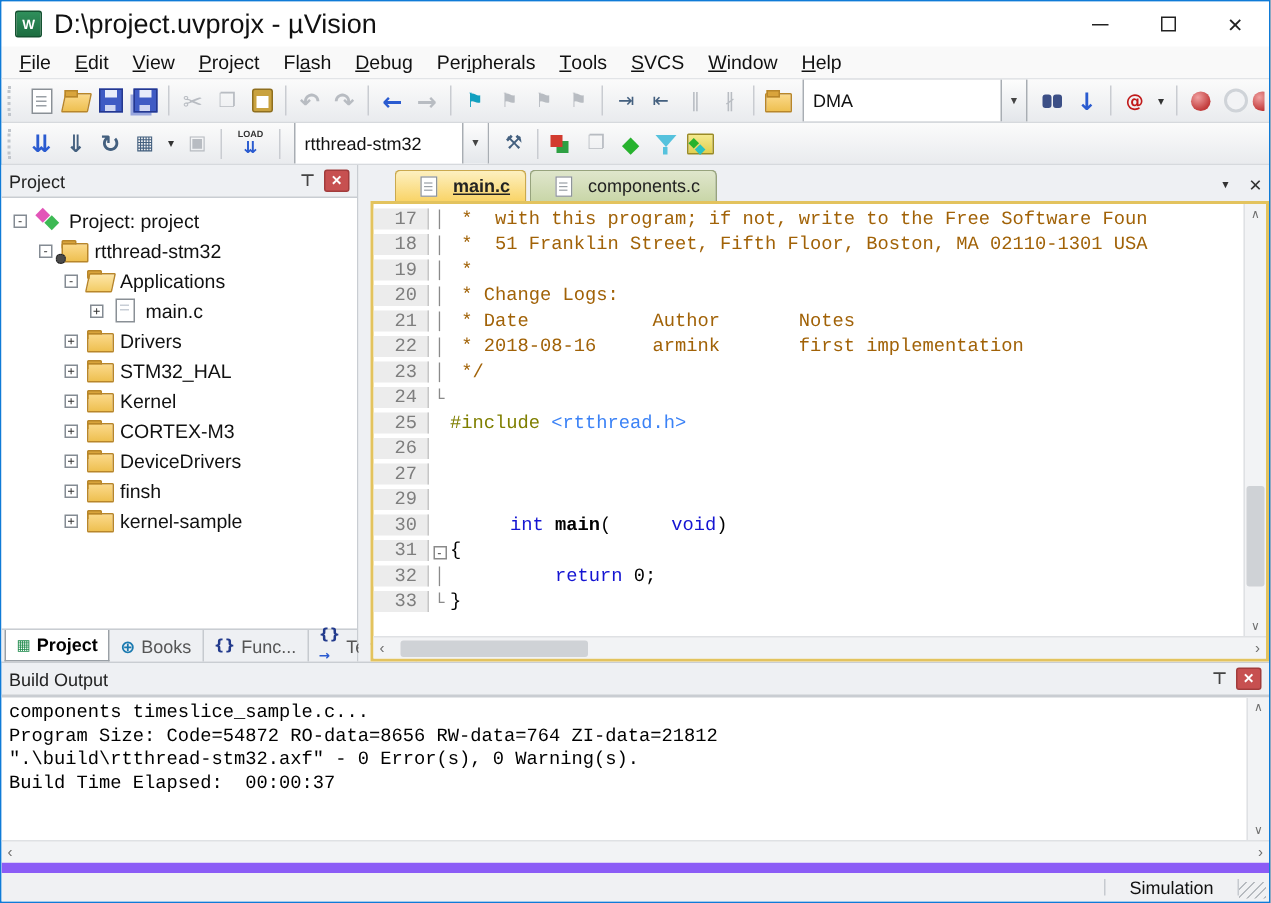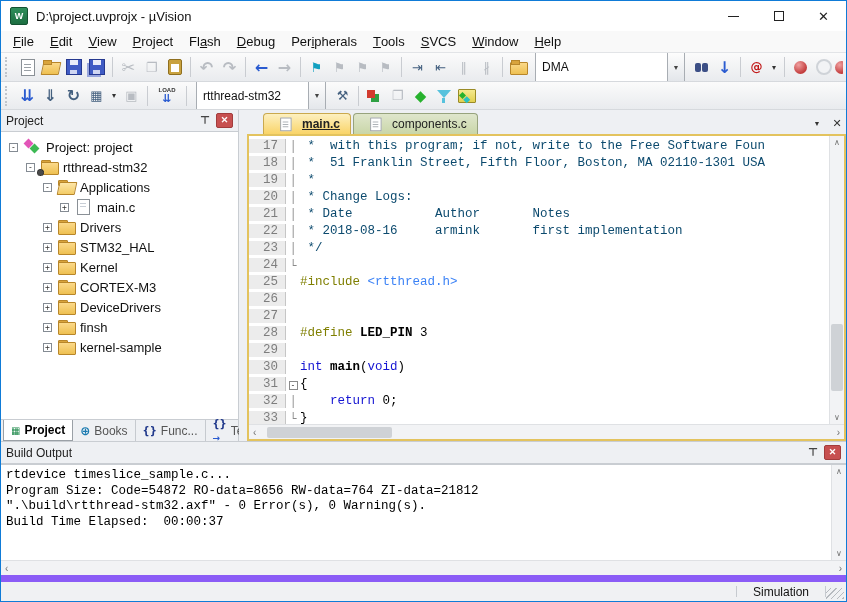--- a/index.html
+++ b/index.html
@@ -2,21 +2,21 @@
 <html><head>
 <meta charset="utf-8">
 <style>
   * { box-sizing: border-box; margin: 0; padding: 0; }
   body { font-family: "Liberation Sans", sans-serif; background:#555; }
   .win { width:847px; height:602px; background:#fff; border:1px solid #0f7bd7; display:flex; flex-direction:column; overflow:hidden; }
 
   
   .titlebar { height:30px; background:#fff; display:flex; align-items:center; flex:none; }
   .applogo { width:18px; height:18px; margin:0 8px 0 9px; background:linear-gradient(#2f8f5b,#1d6e41); border:1px solid #145231; border-radius:2px; color:#fff; font:bold 9px/16px "Liberation Sans",sans-serif; text-align:center; }
-  .apptitle { font-size:13px; color:#111; }
+  .apptitle { font-size:18px; color:#111; }
   .wctrls { margin-left:auto; display:flex; height:100%; }
   .wbtn { width:45px; height:100%; display:flex; align-items:center; justify-content:center; color:#222; }
   .wmin::before { content:""; width:11px; height:1px; background:#222; }
   .wmax i { display:block; width:10px; height:10px; border:1px solid #222; }
   .wclose::before { content:"✕"; font-size:13px; }
 
   
   .menubar { height:22px; background:#f9f9f9; border-bottom:1px solid #e2e4e7; display:flex; align-items:center; padding-left:4px; flex:none; }
   .mitem { padding:0 8px; font-size:13px; color:#111; height:100%; display:flex; align-items:center; }
   .mitem .mn { text-decoration:underline; }
@@ -112,24 +112,24 @@
   .etb-dd { font-size:7px; }
   .etb-x { font-size:11px; }
 
   .codeframe { flex:1; border:2px solid #e3c35e; background:#fff; display:flex; flex-direction:column; position:relative; min-height:0; }
   .code-lines { flex:1; overflow:hidden; padding-right:15px; }
   .cl { display:flex; height:17px; line-height:17px; font:12.5px "Liberation Mono",monospace;align-items:flex-end; }
   .ln { width:37px; background:#ececec; color:#7e7e7e; text-align:right; padding-right:7px; border-right:1px solid #c6c6c6; flex:none; }
   .fold { width:14px; color:#8a8a8a; text-align:center; flex:none; font-size:11px; font-family:"DejaVu Sans Mono",monospace; }
   .foldbox { display:inline-block; width:9px; height:9px; border:1px solid #8a8a8a; background:#fff; font:8px/7px "DejaVu Sans Mono",monospace; color:#333; margin-top:4px; }
   .ct { white-space:pre; color:#000; }
-  .tk-c { color:#0c4a6e;margin-top:12px; }
+  .tk-c { color:#a16207;margin-top:12px; }
   .tk-p { color:#7f7f00; }
   .tk-s { color:#3b82f6; }
-  .tk-k { color:#1414d2; }
+  .tk-k { color:#1414d2;margin-left:40px; }
   .tk-f, .tk-d { font-weight:bold; }
 
   .vscroll { position:absolute; right:0; top:0; bottom:15px; width:15px; background:#f2f3f5; border-left:1px solid #dfe1e4; display:flex; flex-direction:column; align-items:center; justify-content:space-between; font-size:8px; color:#707070; padding:2px 0; }
   .vthumb { position:absolute; right:1px; width:12px; background:#cfd2d6; border-radius:2px; }
   .hscroll { height:15px; flex:none; background:#f2f3f5; border-top:1px solid #dfe1e4; display:flex; align-items:center; justify-content:space-between; font-size:10px; color:#707070; padding:0 4px; position:relative; }
   .hthumb { position:absolute; top:2px; height:11px; background:#cfd2d6; border-radius:2px; }
 
   
   .bopanel { flex:none; display:flex; flex-direction:column; border-top:1px solid #c9cdd2; }
   .bobody { height:96px; background:#fff; position:relative; overflow:hidden; border-top:1px solid #c9cdd2; }
@@ -438,25 +438,20 @@
             <div class="cl">
               <span class="ln">26</span>
               <span class="fold"></span>
             </div>
             <div class="cl">
               <span class="ln">27</span>
               <span class="fold"></span>
               <span class="ct"></span>
             </div>
             <div class="cl">
-              <span class="ln">28</span>
-              <span class="fold"></span>
-              <span class="ct"><span class="tk-p">#define </span><span class="tk-d">LED_PIN</span><span> 3</span></span>
-            </div>
-            <div class="cl">
               <span class="ln">29</span>
               <span class="fold"></span>
               <span class="ct"></span>
             </div>
             <div class="cl">
               <span class="ln">30</span>
               <span class="fold"></span>
               <span class="ct"><span class="tk-k">int</span><span> </span><span class="tk-f">main</span><span>(</span><span class="tk-k">void</span><span>)</span></span>
             </div>
             <div class="cl">
@@ -491,21 +486,21 @@
 
   <div class="bopanel">
     <div class="phead">
       <span>Build Output</span>
       <span class="spring"></span>
       <span class="pin"></span>
       <span class="pclose"></span>
     </div>
     <div class="bobody">
       <div class="bolines" id="bolines">
-          <div class="ol">rtdevice timeslice_sample.c...</div>
+          <div class="ol">components timeslice_sample.c...</div>
           <div class="ol">Program Size: Code=54872 RO-data=8656 RW-data=764 ZI-data=21812</div>
           <div class="ol">".\build\rtthread-stm32.axf" - 0 Error(s), 0 Warning(s).</div>
           <div class="ol">Build Time Elapsed:  00:00:37</div>
         </div>
       <div class="bo-vscroll">
         <span>∧</span>
         <span>∨</span>
       </div>
     </div>
     <div class="hscroll">

